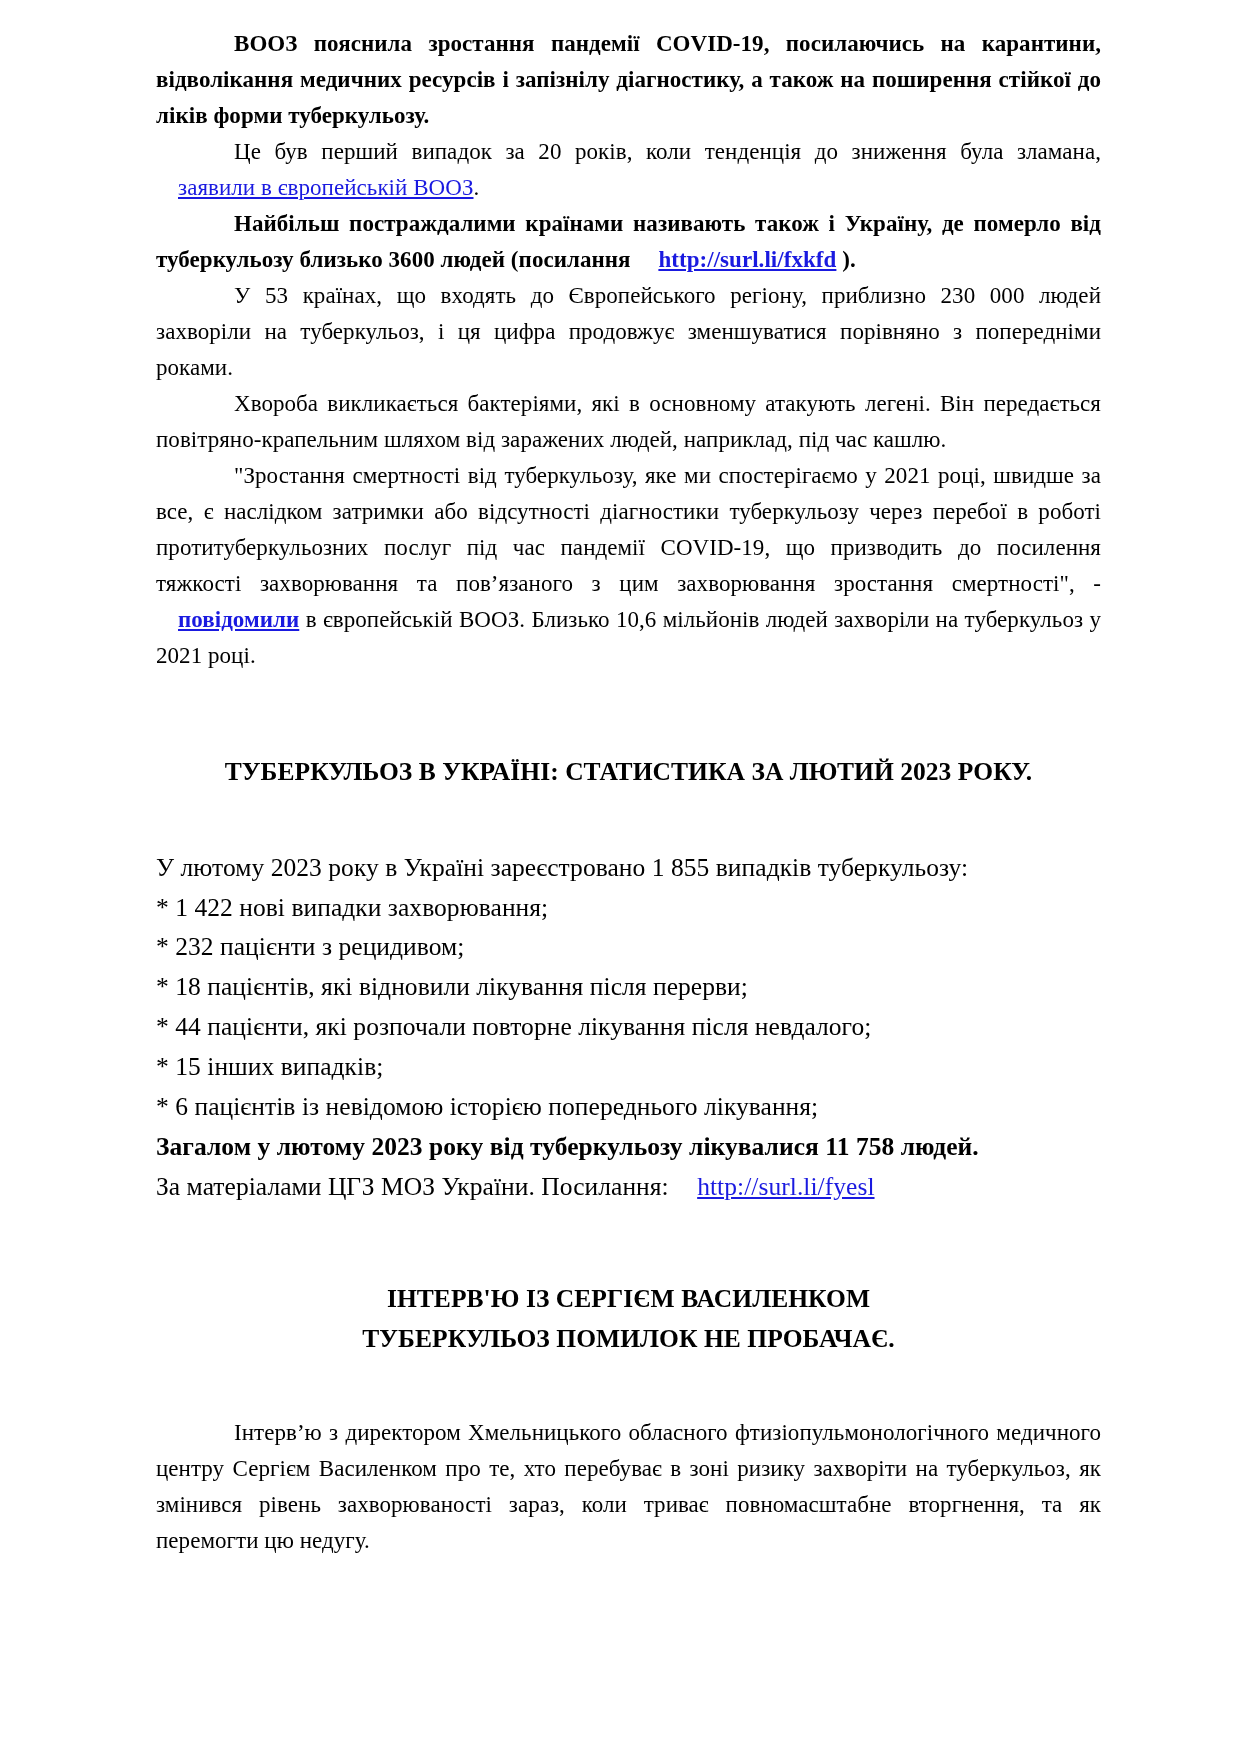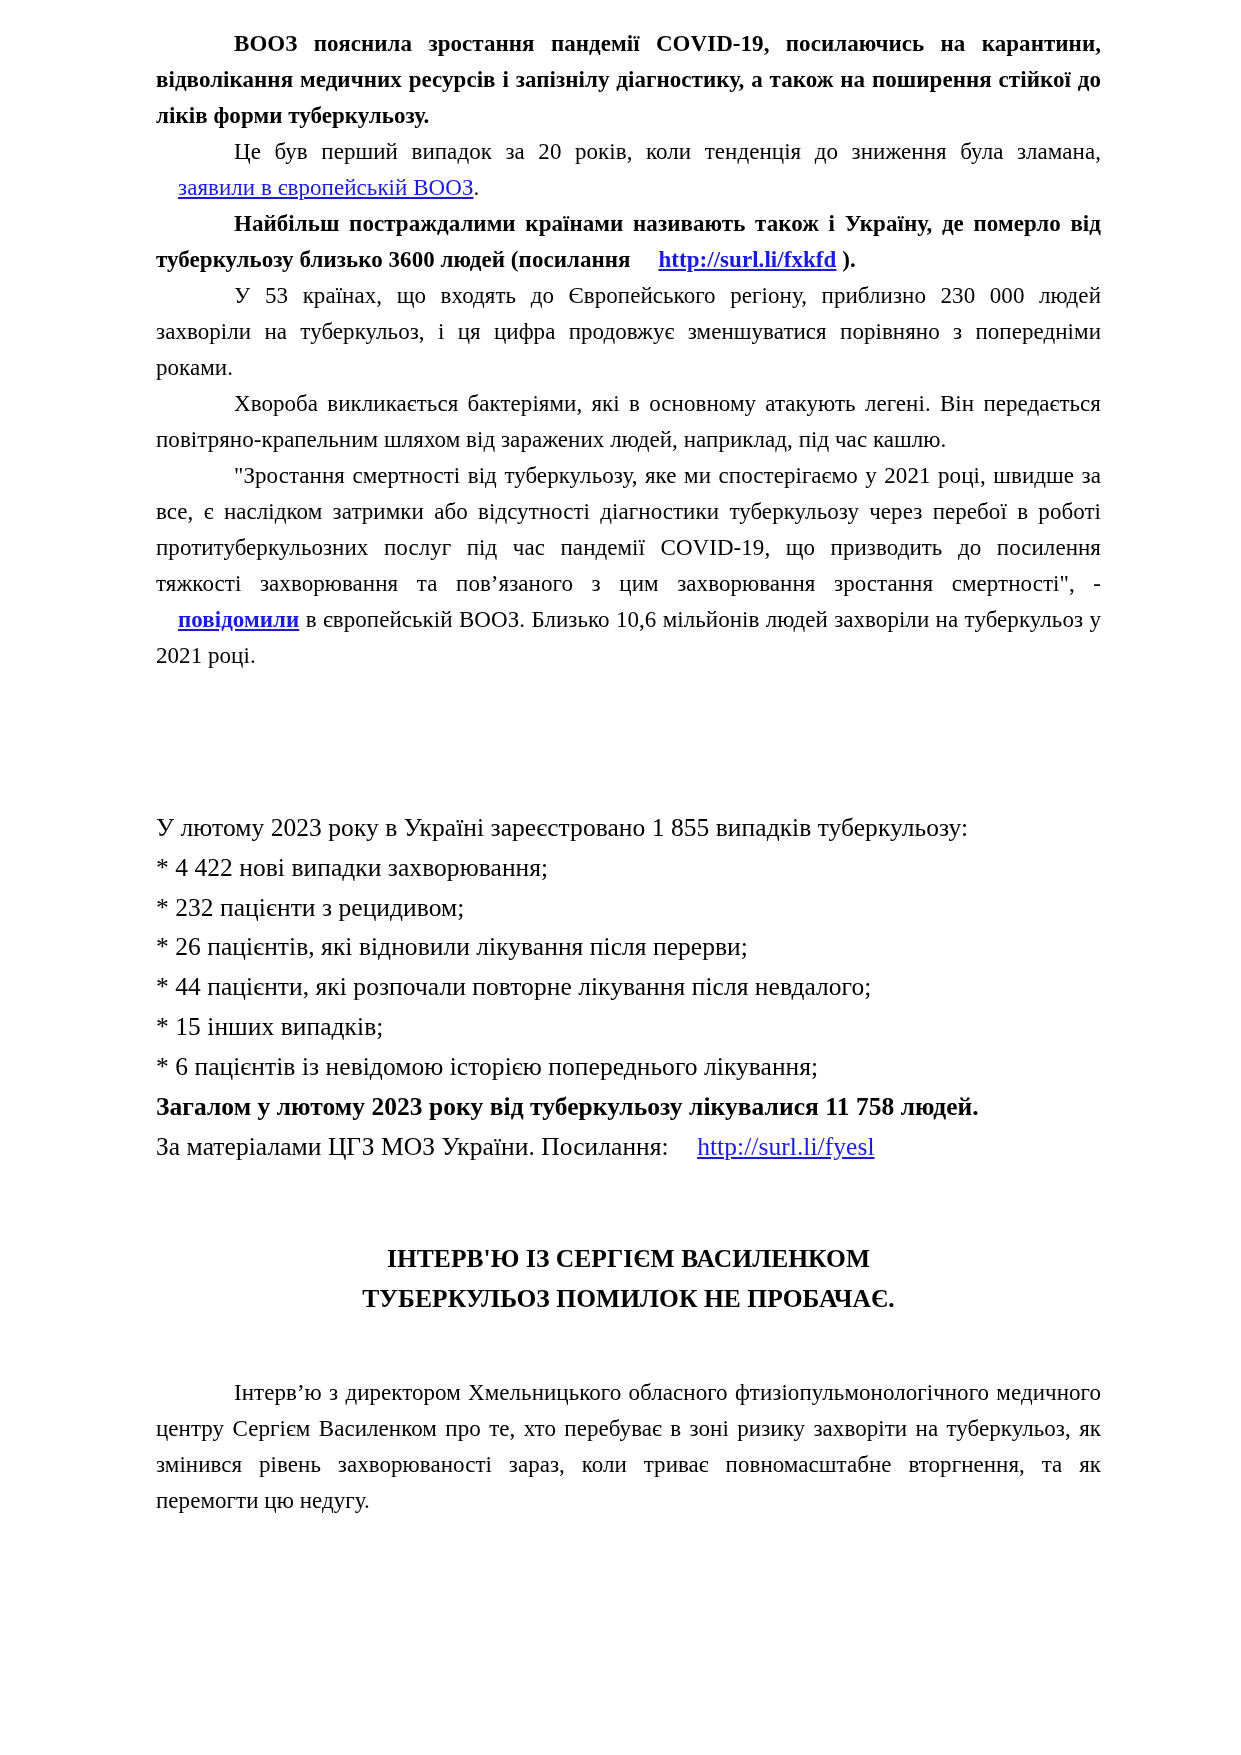--- a/index.html
+++ b/index.html
@@ -75,28 +75,29 @@
 
   <p class="indent">У 53 країнах, що входять до Європейського регіону, приблизно 230 000 людей захворіли на туберкульоз, і ця цифра продовжує зменшуватися порівняно з попередніми роками.</p>
 
   <p class="indent">Хвороба викликається бактеріями, які в основному атакують легені. Він передається повітряно-крапельним шляхом від заражених людей, наприклад, під час кашлю.</p>
 
   <p class="indent"><span class="bold">"Зростання смертності від туберкульозу, яке ми спостерігаємо у 2021 році, швидше за все, є наслідком затримки або відсутності діагностики туберкульозу через перебої в роботі протитуберкульозних послуг під час пандемії COVID-19, що призводить до посилення тяжкості захворювання та пов’язаного з цим захворювання зростання смертності", - </span><a class="link bold" href="#">повідомили</a><span class="bold"> в європейській ВООЗ.</span><span> Близько 10,6 мільйонів людей захворіли на туберкульоз у 2021 році.</span></p>
 
 
   <div class="gap-xl"></div>
 
+  <div class="heading">ТУБЕРКУЛЬОЗ В УКРАЇНІ: СТАТИСТИКА ЗА ЛЮТИЙ 2023 РОКУ.</div>
 
   <div class="gap-md"></div>
 
   <div class="stat-block">
     <p class="list-line">У лютому 2023 року в Україні зареєстровано 1 855 випадків туберкульозу:</p>
-    <p class="list-line">* 4 422 нові випадки захворювання;</p>
+    <p class="list-line">* 1 422 нові випадки захворювання;</p>
     <p class="list-line">* 232 пацієнти з рецидивом;</p>
-    <p class="list-line">* 26 пацієнтів, які відновили лікування після перерви;</p>
+    <p class="list-line">* 18 пацієнтів, які відновили лікування після перерви;</p>
     <p class="list-line">* 44 пацієнти, які розпочали повторне лікування після невдалого;</p>
     <p class="list-line">* 15 інших випадків;</p>
     <p class="list-line">* 6 пацієнтів із невідомою історією попереднього лікування;</p>
     <p class="list-line bold">Загалом у лютому 2023 року від туберкульозу лікувалися 11 758 людей.</p>
     <p class="list-line"><span>За матеріалами ЦГЗ МОЗ України. Посилання: </span><a class="link" href="#">http://surl.li/fyesl</a></p>
   </div>
 
   <div class="gap-lg"></div>
 
   <div class="heading">ІНТЕРВ'Ю ІЗ СЕРГІЄМ ВАСИЛЕНКОМ</div>

